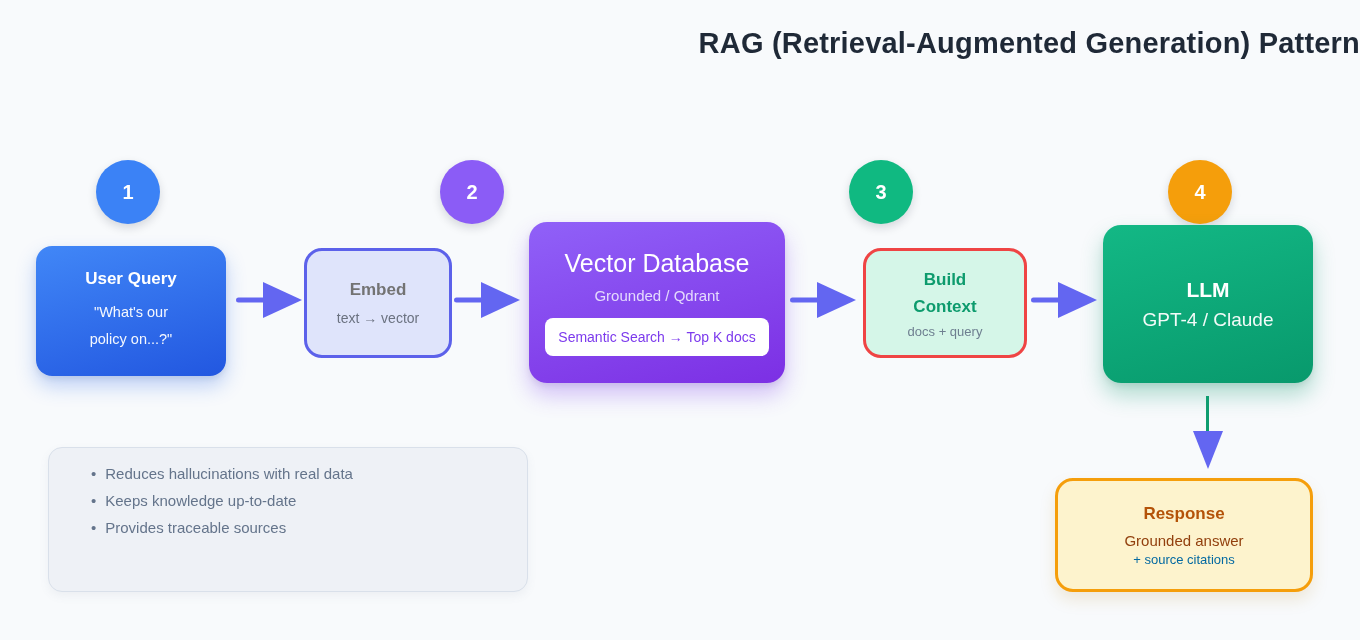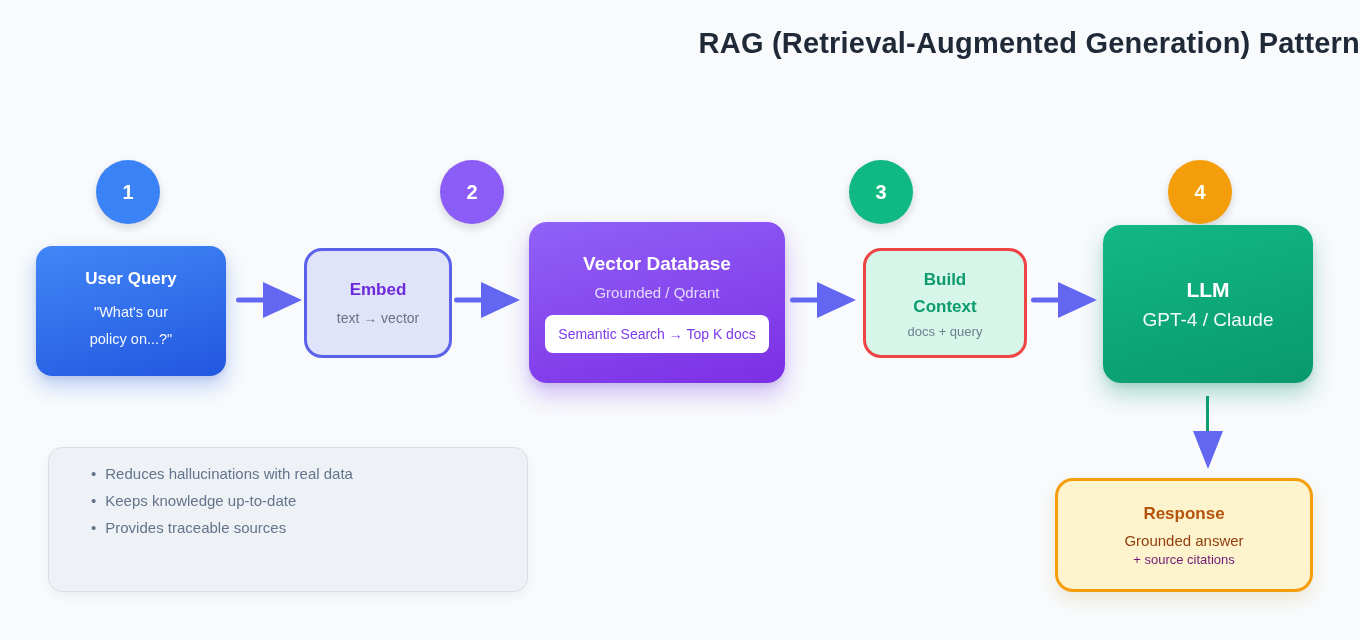--- a/index.html
+++ b/index.html
@@ -58,30 +58,30 @@
   }
   .uq-title { color: #ffffff; font-size: 17px; font-weight: 700; margin-bottom: 10px; }
   .uq-sub   { color: rgba(255,255,255,0.95); font-size: 14.5px; line-height: 1.85; max-width: 112px; }
 
   .node-embed {
     left: 304px; top: 248px; width: 148px; height: 110px;
     border-radius: 18px;
     background: #dfe4fb;
     border: 3px solid #5c61ea;
   }
-  .embed-title { color: #6d28d9; font-size: 17px; font-weight: 700; margin-bottom: 10px; }
+  .embed-title { color: #737373; font-size: 17px; font-weight: 700; margin-bottom: 10px; }
   .embed-sub   { color: #6b7280; font-size: 14px; }
 
   .node-vector-db {
     left: 529px; top: 222px; width: 256px; height: 161px;
     border-radius: 18px;
     background: linear-gradient(165deg, #9061f8 0%, #7c2fe4 100%);
     box-shadow: 0 12px 22px rgba(124, 58, 237, 0.30), 0 3px 6px rgba(0,0,0,0.08);
   }
-  .vdb-title { color: #ffffff; font-size: 19px; font-weight: 700; }
+  .vdb-title { color: #ffffff; font-size: 25px; font-weight: 400; }
   .vdb-sub   { color: #e4dafd; font-size: 15px; margin-top: 9px; }
   .vdb-badge {
     margin-top: 14px;
     background: #ffffff;
     color: #7c3aed;
     font-size: 14px;
     padding: 11px 13px;
     border-radius: 8px;
   }
 
@@ -113,21 +113,21 @@
 
   .node-response {
     left: 1055px; top: 478px; width: 258px; height: 114px;
     border-radius: 18px;
     background: #fdf3cd;
     border: 3px solid #f59e0b;
     box-shadow: 0 8px 16px rgba(180, 130, 20, 0.15);
   }
   .resp-title { color: #b45309; font-size: 17px; font-weight: 700; }
   .resp-sub   { color: #92400e; font-size: 15px; margin-top: 8px; }
-  .resp-sub2  { color: #701a75; font-size: 13px; margin-top: 3px; }
+  .resp-sub2  { color: #0369a1; font-size: 13px; margin-top: 3px; }
 
   
   .why-panel {
     position: absolute;
     left: 48px; top: 447px; width: 480px; height: 145px;
     border-radius: 14px;
     background: #eef1f6;
     border: 1.5px solid #d9e0ea;
     box-shadow: 0 4px 10px rgba(100, 116, 139, 0.08);
   }

